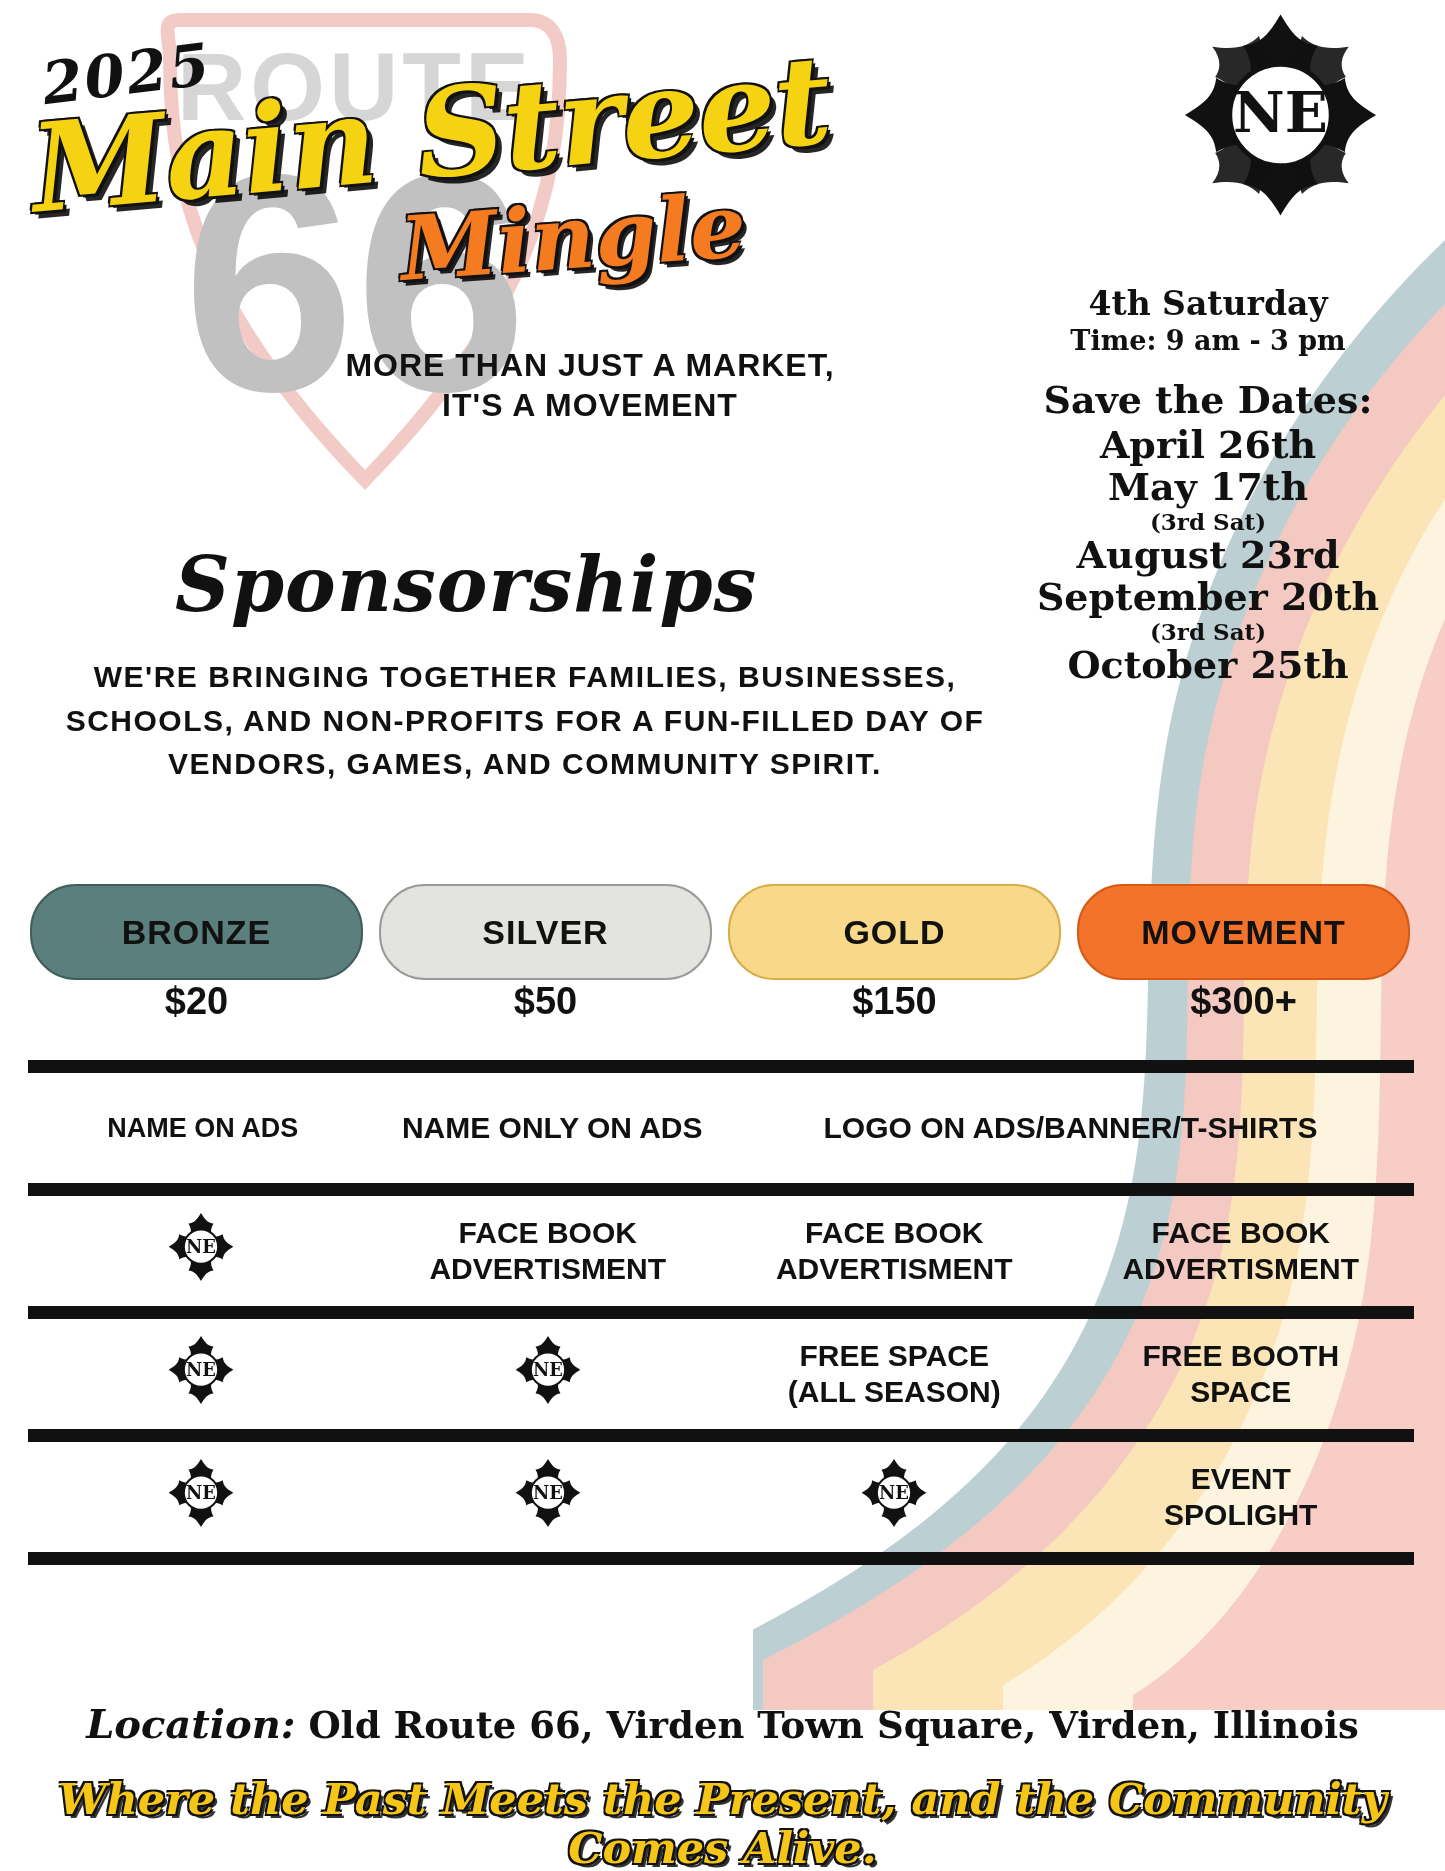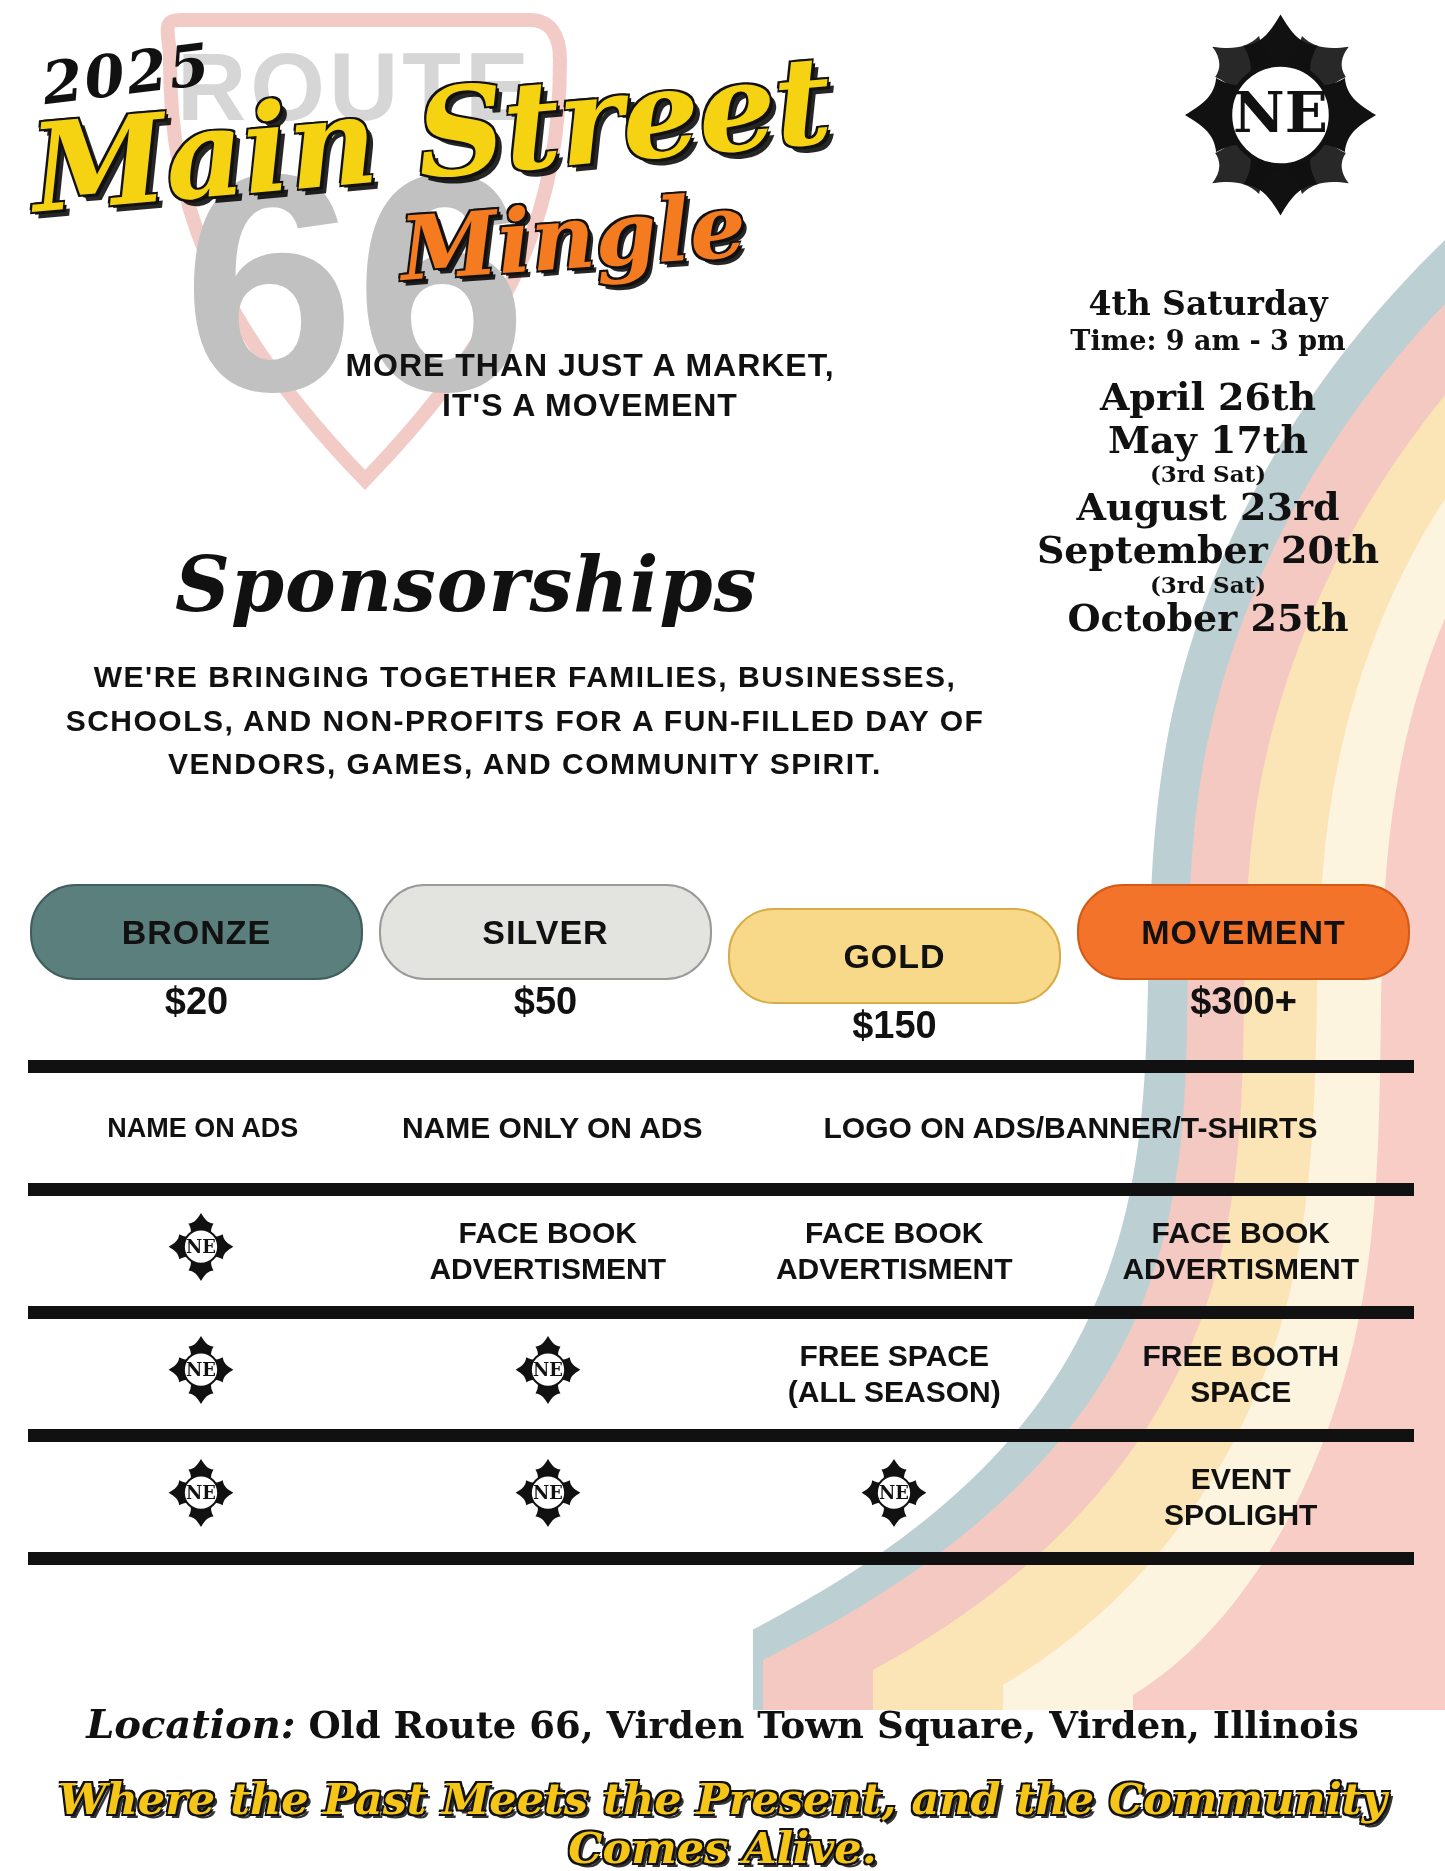--- a/index.html
+++ b/index.html
@@ -90,21 +90,21 @@
   
   .tiers{position:absolute;left:30px;top:884px;width:1380px;display:flex;gap:16px;}
   .tier{flex:1;}
   .pill{
     height:92px;border-radius:46px;display:flex;align-items:center;justify-content:center;
     font-size:34px;font-weight:bold;color:#111;letter-spacing:1px;
     border:2px solid rgba(0,0,0,.25);
   }
   .pill.bronze{background:#5b7f7d;border-color:#3f5e5c;}
   .pill.silver{background:#e3e3e0;border-color:#9a9a98;}
-  .pill.gold{background:#f8d98a;border-color:#d8ad47;margin-top:24px;}
+  .pill.gold{background:#f8d98a;border-color:#d8ad47;}
   .pill.platinum{background:#f4732b;border-color:#d45a16;}
   .price{
     text-align:center;font-size:38px;font-weight:bold;color:#111;margin-top:0;
   }
 
   
   .grid{position:absolute;left:28px;top:1060px;width:1386px;}
   .rule{height:13px;background:#111;width:100%;}
   .row{display:flex;align-items:center;min-height:110px;}
   .cell{
@@ -175,20 +175,21 @@
         <path d="M30 175 C38 165 40 154 33 144 C48 138 56 128 58 112 L92 122 L104 155 C90 160 82 170 78 186 C66 174 52 172 30 175 Z" opacity=".9"></path>
       </g>
       <circle cx="100" cy="105" r="52" fill="#fff" stroke="#111" stroke-width="5"></circle>
       <text x="100" y="122" text-anchor="middle" font-family="DejaVu Serif, serif" font-size="58" font-weight="bold" fill="#111">NE</text>
     </svg>
   </div>
 
   <div class="info">
     <div class="line1">4th Saturday</div>
     <div class="line2">Time: 9 am - 3 pm</div>
+    <div class="save">Save the Dates:</div>
     <div class="date">April 26th</div>
     <div class="date">May 17th</div>
     <div class="note">(3rd Sat)</div>
     <div class="date">August 23rd</div>
     <div class="date">September 20th</div>
     <div class="note">(3rd Sat)</div>
     <div class="date">October 25th</div>
   </div>
 
   <div class="spon-title">Sponsorships</div>

